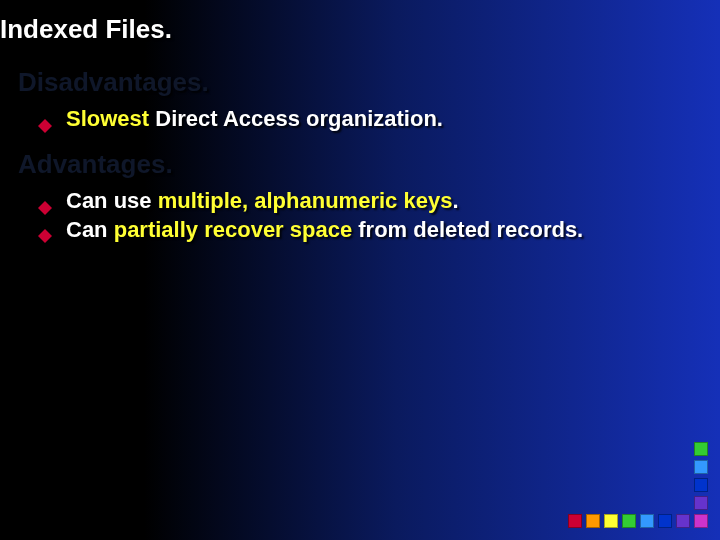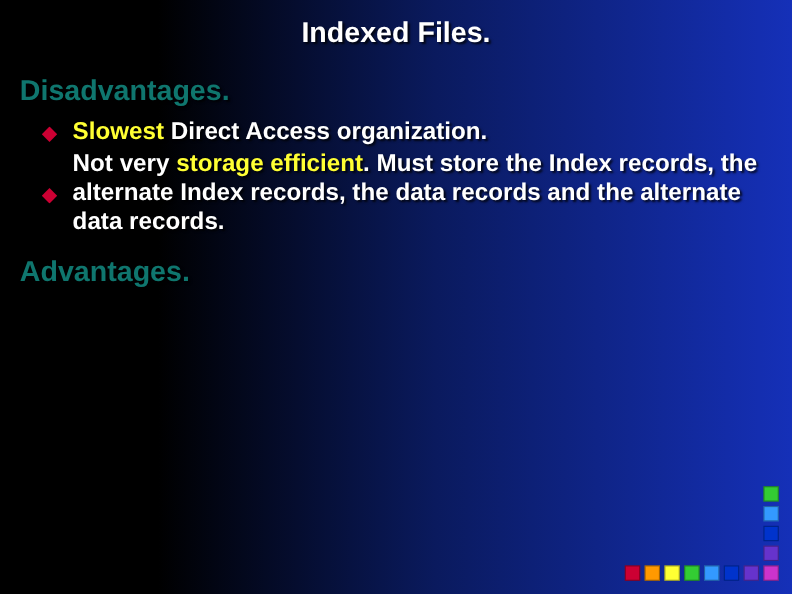--- a/index.html
+++ b/index.html
@@ -4,32 +4,32 @@
 <style>
 html, body { margin:0; padding:0; }
 body {
   width:720px; height:540px;
   background: linear-gradient(90deg, #000000 0%, #000000 20%, #0a1a5e 55%, #1530b8 100%);
   font-family: Arial, Helvetica, sans-serif;
   position:relative; overflow:hidden;
   color:#fff;
 }
 .slide-title {
-  text-align:center; font-weight:bold; font-size:26px;
+  font-weight:bold; font-size:26px;
   padding-top:14px;
   text-shadow: 2px 2px 2px rgba(0,0,0,0.8);
 }
 .section-heading {
-  font-weight:bold; font-size:26px; color:#0f766e;
+  font-weight:bold; font-size:26px; color:#0f172a;
   margin-left:18px; margin-top:22px;
   text-shadow: 2px 2px 2px rgba(0,0,0,0.8);
 }
 .section-heading.adv { margin-top:16px; }
 ul.bullets { list-style:none; margin:8px 0 0 0; padding:0 24px 0 38px; }
-ul.bullets li { display:flex; align-items:center; margin-top:2px; }
+ul.bullets li { display:flex; align-items:flex-end; margin-top:2px; }
 .bullet-icon { flex:0 0 auto; width:28px; padding-top:6px; }
 .bullet-icon svg { display:block; }
 .bullet-text {
   flex:1 1 auto; font-weight:bold; font-size:22px; line-height:1.22;
   text-shadow: 2px 2px 2px rgba(0,0,0,0.8);
 }
 .bullet-text .yel { color:#ffff33; }
 .deco-squares {
   position:absolute; right:10px; bottom:10px;
   display:flex; flex-direction:column-reverse; align-items:flex-end;
@@ -45,32 +45,40 @@
 <div class="section-heading">Disadvantages.</div>
 <ul class="bullets" id="list-disadvantages">
     <li>
       <span class="bullet-icon">
         <svg width="14" height="14" viewBox="0 0 14 14">
           <polygon points="7,0 14,7 7,14 0,7" fill="#cc0033"></polygon>
         </svg>
       </span>
       <span class="bullet-text"><span class="yel">Slowest</span><span> Direct Access organization.</span></span>
     </li>
+  </ul>
+
+<div class="section-heading adv">Advantages.</div>
+<ul class="bullets" id="list-advantages">
     <li>
       <span class="bullet-icon">
         <svg width="14" height="14" viewBox="0 0 14 14">
           <polygon points="7,0 14,7 7,14 0,7" fill="#cc0033"></polygon>
         </svg>
       </span>
-      <span class="bullet-text"><span>Not</span><span> very </span><span class="yel">storage efficient</span><span>.  Must store the Index records, the alternate Index records, the data records and the alternate data records.</span></span>
+      <span class="bullet-text"><span>Can use </span><span class="yel">multiple, alphanumeric keys</span><span>.</span></span>
     </li>
-  </ul>
-
-<div class="section-heading adv">Advantages.</div>
-<ul class="bullets" id="list-advantages">
+    <li>
+      <span class="bullet-icon">
+        <svg width="14" height="14" viewBox="0 0 14 14">
+          <polygon points="7,0 14,7 7,14 0,7" fill="#cc0033"></polygon>
+        </svg>
+      </span>
+      <span class="bullet-text"><span>Can </span><span class="yel">partially recover space</span><span> from deleted records.</span></span>
+    </li>
   </ul>
 
 <div class="deco-squares" id="deco">
     <div class="deco-row">
       <div class="sq" style="background: rgb(204, 0, 51);"></div>
       <div class="sq" style="background: rgb(255, 153, 0);"></div>
       <div class="sq" style="background: rgb(255, 255, 51);"></div>
       <div class="sq" style="background: rgb(51, 204, 51);"></div>
       <div class="sq" style="background: rgb(51, 153, 255);"></div>
       <div class="sq" style="background: rgb(0, 51, 204);"></div>

